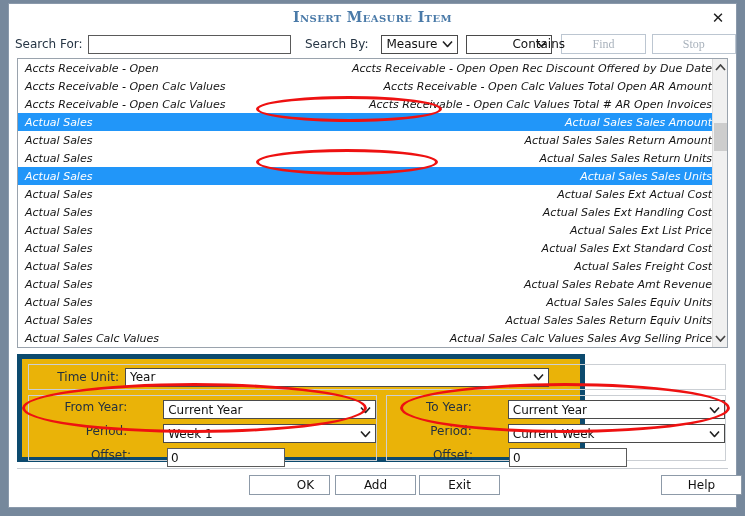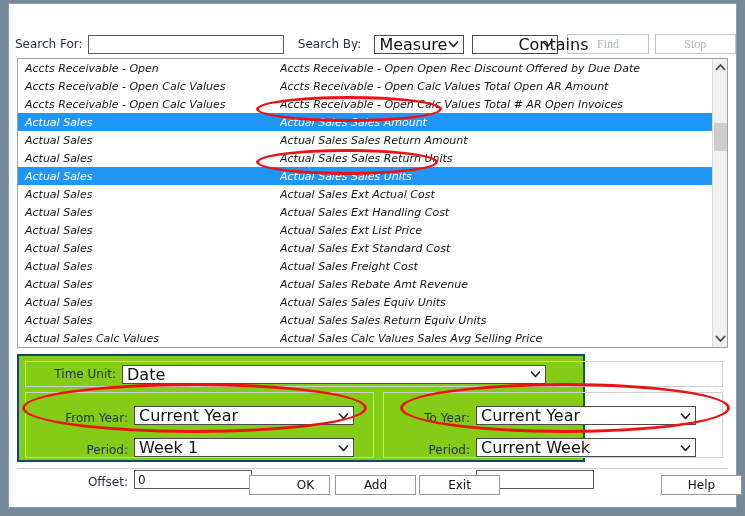--- a/index.html
+++ b/index.html
@@ -67,21 +67,21 @@
     font-family: "DejaVu Sans", sans-serif;
     padding: 0 2px;
     outline: none;
   }
   #search-by-label { margin-left: 14px; margin-right: 13px; }
   .combo {
     position: relative;
     height: 19px;
     border: 1px solid #4a4a4a;
     background: #fff;
-    font-size: 16px;
+    font-size: 12px;
     display: flex;
     align-items: center;
     padding: 0 20px 0 4px;
     cursor: pointer;
     color: #111;
     white-space: nowrap;
   }
   .combo .chev {
     position: absolute;
     right: 4px; top: 50%;
@@ -127,21 +127,21 @@
     display: flex;
     align-items: center;
     font-size: 11px;
     color: #141414;
     white-space: nowrap;
     cursor: default;
     font-style: italic;
   }
   .row.sel { background: #2196f9; color: #ffffff; }
   .col-a { width: 262px; padding-left: 7px; overflow: hidden; }
-  .col-b { flex: 1; overflow: hidden; }
+  .col-b { flex: 1; overflow: hidden; text-align: right; }
 
   
   #vscroll {
     position: absolute;
     right: 0; top: 0;
     width: 15px; height: 288px;
     background: #f0f0f0;
     border-left: 1px solid #dcdcdc;
     cursor: pointer;
   }
@@ -159,22 +159,22 @@
     width: 13px; height: 28px;
     background: #cdcdcd;
     cursor: pointer;
   }
 
   
   #settings {
     position: absolute;
     left: 8px; top: 350px;
     width: 568px; height: 108px;
-    border: 2px solid #0c4a6e;
-    background: #84cc16;
+    border: 5px solid #0c4a6e;
+    background: #eab308;
   }
   #timeunit-group {
     position: absolute;
     left: 6px; top: 5px;
     width: 698px; height: 26px;
     border: 1px solid #cbcfd4;
     display: flex;
     align-items: center;
   }
   #timeunit-label { width: 96px; text-align: right; padding-right: 6px; color: #233140; font-size: 12px; }
@@ -183,23 +183,24 @@
   .range-group {
     position: absolute;
     top: 36px;
     height: 66px;
     border: 1px solid #cbcfd4;
   }
   #from-group { left: 6px; width: 349px; }
   #to-group { left: 364px; width: 340px; }
   .fld-row {
     display: flex;
-    align-items: flex-end;
+    align-items: flex-start;
     height: 20px;
-    margin-top: 12px;
+    margin-top: 4px;
+    gap: 30px;
   }
   .fld-label { text-align: right; padding-right: 6px; color: #233140; font-size: 12px; }
   #from-group .fld-label { width: 108px; }
   #to-group .fld-label { width: 92px; }
   .wide-combo { width: 220px; height: 19px; }
   .offset-input {
     width: 118px; height: 19px;
     border: 1px solid #5a5a5a;
     background: #fff;
     font-size: 12px;
@@ -247,20 +248,24 @@
     border-radius: 50%;
     pointer-events: none;
     z-index: 30;
   }
 </style>
 </head>
 <body>
 
 <div id="dialog">
 
+  <div id="titlebar">
+    <div id="dialog-title">Insert Measure Item</div>
+    <div id="close-btn">✕</div>
+  </div>
 
   <div id="searchbar">
     <span class="lbl" id="search-for-label">Search For:</span>
     <input id="search-for-input" type="text" value="" style="">
     <span class="lbl" id="search-by-label">Search By:</span>
     <div class="combo" id="search-by-combo">
       <span>Measure</span>
       <span class="chev">
         <svg width="11" height="7" viewBox="0 0 11 7">
             <path d="M1 1 L5.5 6 L10 1" fill="none" stroke="#222" stroke-width="1.6"></path>
@@ -359,21 +364,21 @@
           </svg>
       </div>
     </div>
   </div>
 
   <div id="settings">
 
     <div id="timeunit-group">
       <span class="lbl" id="timeunit-label">Time Unit:</span>
       <div class="combo" id="timeunit-combo">
-        <span>Date</span>
+        <span>Year</span>
         <span class="chev">
           <svg width="11" height="7" viewBox="0 0 11 7">
               <path d="M1 1 L5.5 6 L10 1" fill="none" stroke="#222" stroke-width="1.6"></path>
             </svg>
         </span>
       </div>
     </div>
 
     <div class="range-group" id="from-group">
       <div class="fld-row">

